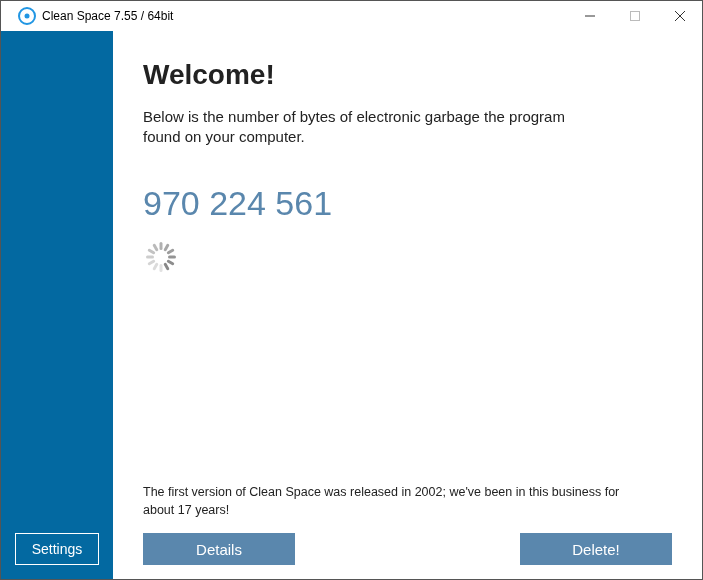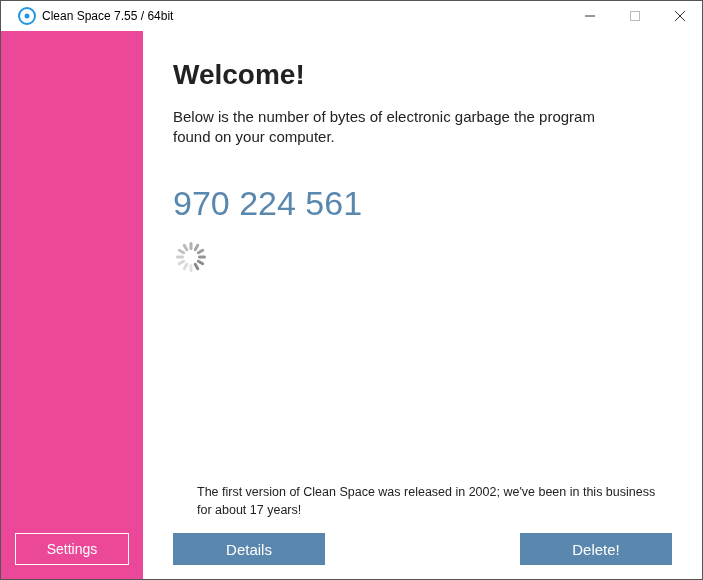--- a/index.html
+++ b/index.html
@@ -52,22 +52,22 @@
       font-size: 12px;
       color: #333;
       font-family: "Segoe UI Symbol", sans-serif;
     }
     .win-btn.disabled { color: #bbb; }
     .client {
       display: flex;
       height: calc(100% - 30px);
     }
     .sidebar {
-      width: 142px;
-      background: #ec4899;
+      width: 112px;
+      background: #0369a1;
       position: relative;
       flex-shrink: 0;
     }
     .settings-btn {
       position: absolute;
       bottom: 14px;
       left: 14px;
       right: 14px;
       height: 32px;
       border: 1px solid #fff;
@@ -118,21 +118,20 @@
       border-radius: 1.5px;
       transform-origin: 50% -7px;
     }
     .footer-note {
       font-size: 12.5px;
       color: #222;
       line-height: 1.4;
       margin-top: auto;
       margin-bottom: 14px;
       max-width: 500px;
-      margin-left: 24px;
     }
     .action-row {
       display: flex;
       gap: 0;
       justify-content: space-between;
     }
     .action-btn {
       width: 152px;
       height: 32px;
       background: #5a87ad;

